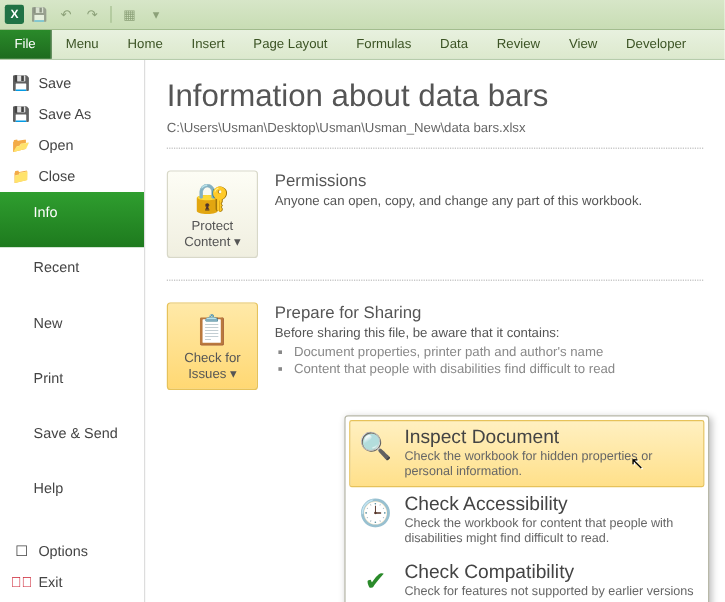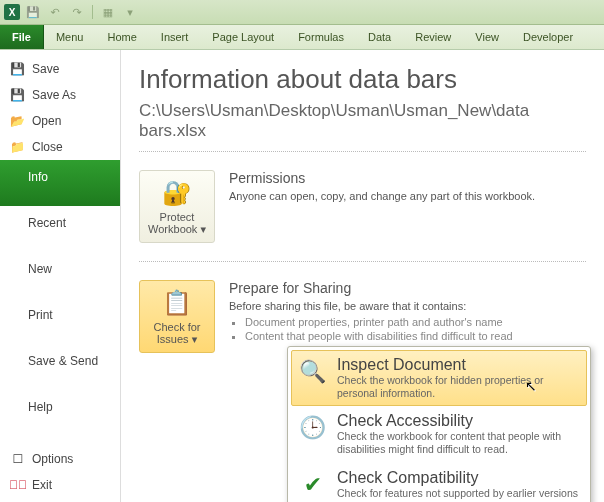--- a/index.html
+++ b/index.html
@@ -2,32 +2,32 @@
 <html><head>
 <meta charset="utf-8">
 <style>
 html,body{margin:0;padding:0;font-family:"Segoe UI",Tahoma,sans-serif;font-size:12px;color:#444;background:#fff;width:604px;height:502px;overflow:hidden}
 .titlebar{height:24px;background:linear-gradient(#d7e6c8,#c8ddb4);border-bottom:1px solid #a3bd8e;display:flex;align-items:center;padding:0 4px;gap:4px}
 .app-icon{width:16px;height:16px;background:#207245;border-radius:2px;display:flex;align-items:center;justify-content:center;color:#fff;font-size:10px;font-weight:bold}
 .qat-icon{width:18px;height:18px;opacity:.5;display:flex;align-items:center;justify-content:center;font-size:11px;color:#4a6235}
 .sep{width:1px;height:14px;background:#a3bd8e;margin:0 2px}
 .ribbon-tabs{height:24px;background:linear-gradient(#e8f1df,#dce9cd);border-bottom:1px solid #b6ccab;display:flex;align-items:stretch}
 .tab{padding:0 12px;display:flex;align-items:center;color:#3b5324;font-size:11px;cursor:pointer}
-.tab.file{background:linear-gradient(#2a8a2a,#1e6b1e);color:#fff;font-weight:bold;border-right:1px solid #155515}
+.tab.file{background:linear-gradient(#2a8a2a,#1e6b1e);color:#fff;font-weight:normal;border-right:1px solid #155515}
 .body{display:flex;height:454px}
 .sidebar{width:120px;background:#fff;border-right:1px solid #ddd;padding-top:6px;overflow:hidden}
 .sbitem{display:flex;align-items:center;height:26px;padding:0 10px;gap:6px;cursor:pointer;color:#444}
 .sbitem.selected{background:linear-gradient(#2f9e2f,#1e7a1e);color:#fff;position:relative;margin-right:-1px}
 .sbitem.selected::after{content:"";position:absolute;right:-8px;top:7px;width:0;height:0;border-top:6px solid transparent;border-bottom:6px solid transparent;border-left:8px solid #fff;transform:scaleX(-1)}
 .sbitem.section{padding-left:28px}
 .sbicon{width:16px;height:16px;flex:0 0 16px;display:flex;align-items:center;justify-content:center;font-size:12px}
 .sbspc{height:10px}
 .main{flex:1;padding:14px 18px 0 18px;overflow:hidden;position:relative}
 h1{font-size:26px;font-weight:normal;color:#555;margin:0 0 6px 0}
-.path{font-size:17px;color:#666;margin-bottom:10px}
+.path{font-size:11px;color:#666;margin-bottom:10px}
 .hr{border-top:1px dotted #bbb;margin:8px 0}
 .section{display:flex;align-items:flex-start;gap:14px;padding:10px 0}
 .bigbtn{width:70px;padding:6px 2px;border:1px solid #d8d8c8;border-radius:3px;background:linear-gradient(#fdfdf5,#f0efe0);text-align:center;cursor:pointer;font-size:11px;color:#555}
 .bigbtn.hl{background:linear-gradient(#ffe9a8,#ffd873);border-color:#e6c25a}
 .bigbtn .bicon{height:32px;display:flex;align-items:center;justify-content:center;font-size:24px;margin-bottom:2px}
 .desc{flex:1;font-size:11px;color:#555}
 .desc .h{font-size:14px;color:#555;margin-bottom:4px}
 .desc ul{margin:4px 0 16px 16px;padding:0;color:#888}
 .desc li{margin:2px 0;list-style:square}
 .popup{position:absolute;left:166px;top:296px;width:296px;background:#fff;border:1px solid #b8b8a8;border-radius:3px;box-shadow:2px 2px 6px rgba(0,0,0,.25);padding:3px}
@@ -113,21 +113,21 @@
   </div>
 
   <div class="main">
     <h1>Information about data bars</h1>
     <div class="path">C:\Users\Usman\Desktop\Usman\Usman_New\data bars.xlsx</div>
     <div class="hr"></div>
 
     <div class="section">
       <div class="bigbtn">
         <div class="bicon lock">🔐</div>
-        <div><span>Protect Workbook</span><span> ▾</span></div>
+        <div><span>Protect Content</span><span> ▾</span></div>
       </div>
       <div class="desc">
         <div class="h">Permissions</div>
         <div>Anyone can open, copy, and change any part of this workbook.</div>
       </div>
     </div>
 
     <div class="hr"></div>
 
     <div class="section">

